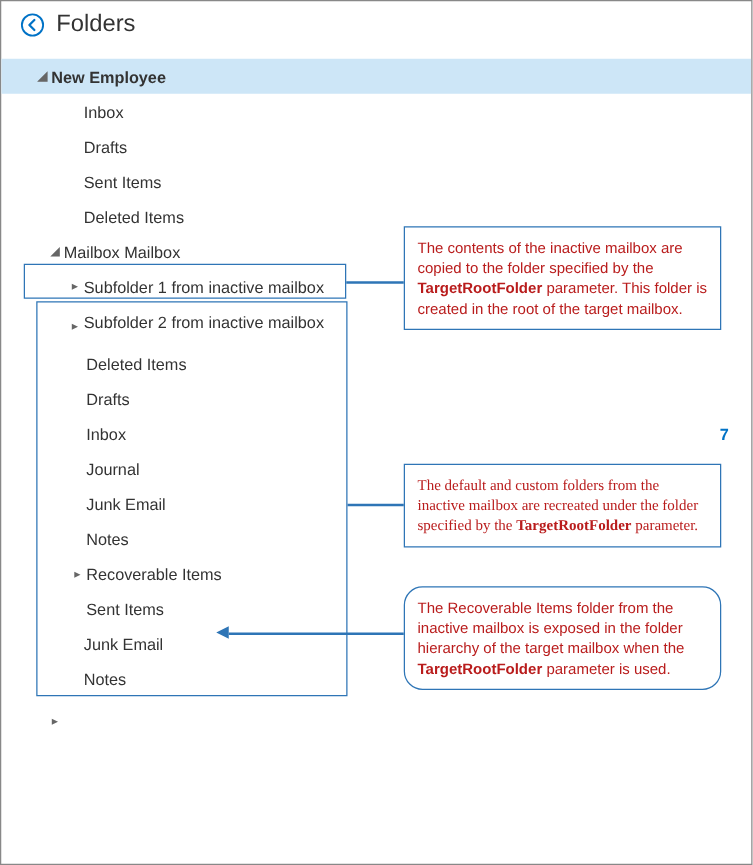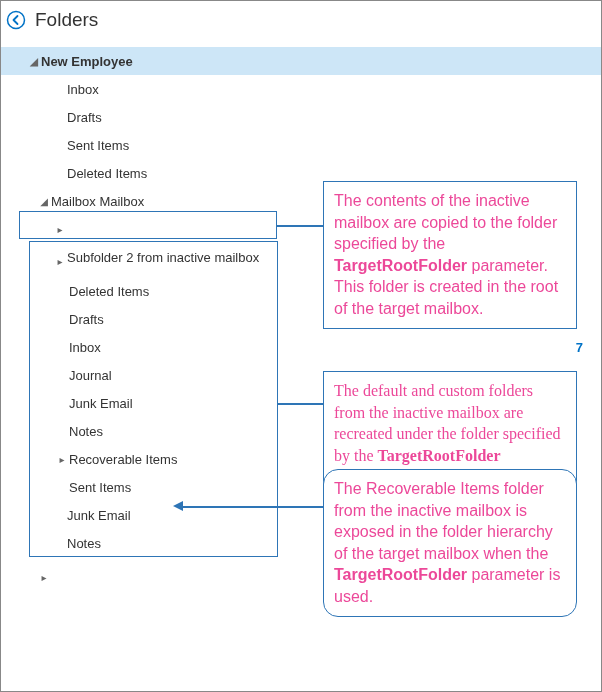--- a/index.html
+++ b/index.html
@@ -10,21 +10,21 @@
     color: #333;
     background: #fff;
     width: 602px;
     height: 692px;
     border: 1px solid #888;
     position: relative;
   }
   .header {
     display: flex;
     align-items: flex-start;
-    padding: 8px 14px 4px 4px;
+    padding: 8px 14px 4px 14px;
   }
   .back-icon {
     width: 22px;
     height: 22px;
     display: flex;
     align-items: center;
     justify-content: center;
     color: #0072c6;
     cursor: pointer;
     margin-right: 8px;
@@ -71,22 +71,22 @@
   .box {
     border: 1.5px solid #2e75b6;
     position: absolute;
     pointer-events: none;
   }
   .annotation {
     position: absolute;
     border: 1.5px solid #2e75b6;
     background: #fff;
     padding: 8px 10px;
-    font-size: 16px;
-    color: #ec4899;
+    font-size: 12px;
+    color: #b91c1c;
     line-height: 1.35;
     width: 254px;
   }
   .annotation b { font-weight: 600; }
   .connector {
     position: absolute;
     background: #2e75b6;
     height: 1.5px;
   }
   .arrowhead {
@@ -136,20 +136,21 @@
       <span class="label">Deleted Items</span>
     </div>
 
   <div class="row lvl0" style="padding-left:36px;">
     <span class="arrow">◢</span>
     <span class="label">Mailbox Mailbox</span>
   </div>
 
   <div class="row lvl1">
       <span class="arrow">▸</span>
+      <span class="label">Subfolder 1 from inactive mailbox</span>
     </div>
   <div class="row lvl1">
       <span class="arrow" style="position:relative;top:4px;">▸</span>
       <span class="label">Subfolder 2 from inactive mailbox</span>
     </div>
   <div class="gap"></div>
   <div class="row lvl2">
       <span class="label">Deleted Items</span>
     </div>
   <div class="row lvl2">

